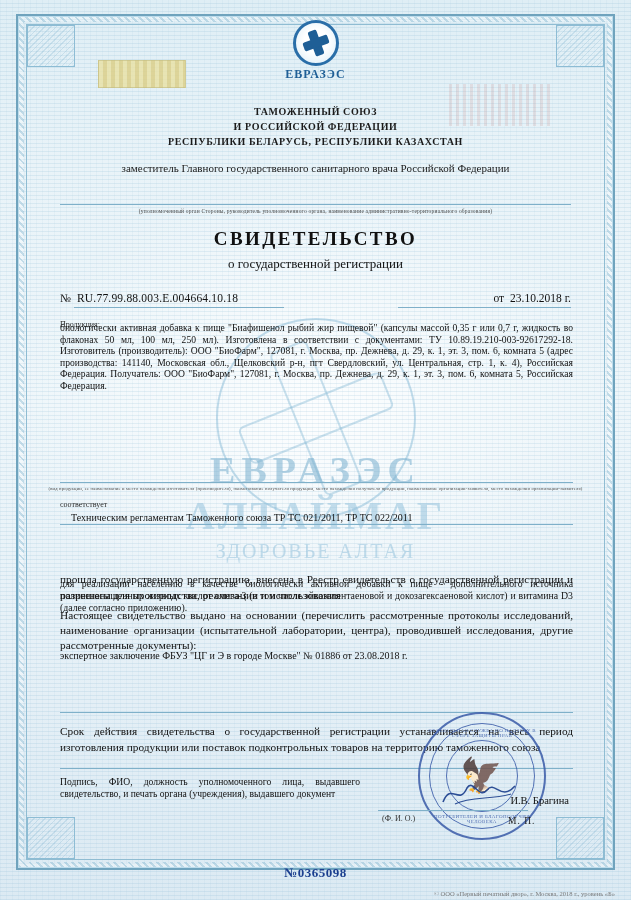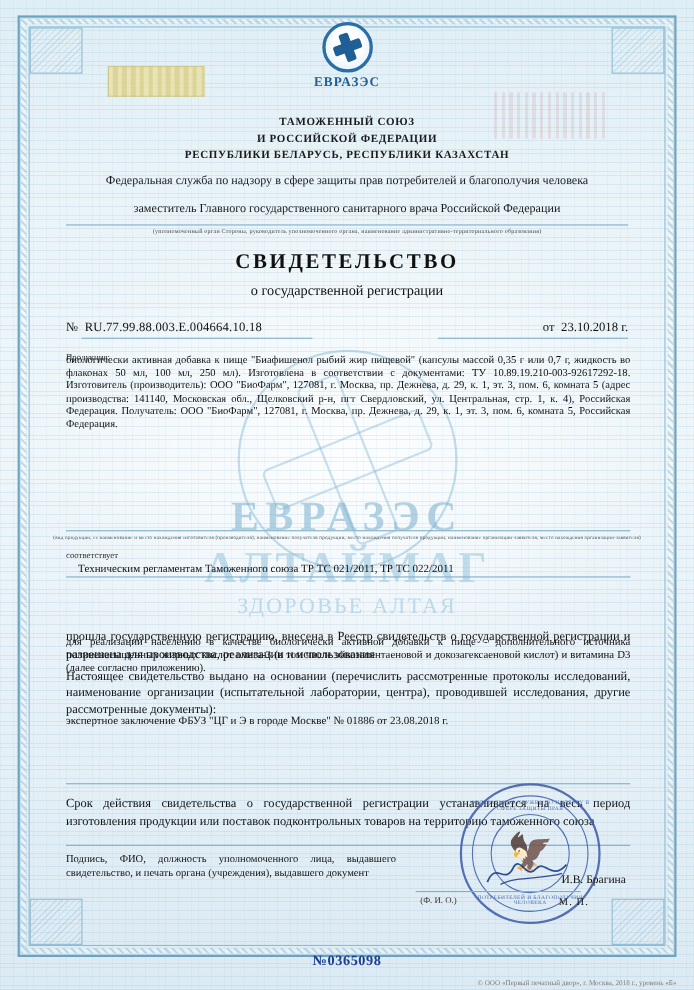--- a/index.html
+++ b/index.html
@@ -467,21 +467,20 @@
     <div class="label">ЕВРАЗЭС</div>
   </div>
 
   <div class="holo"></div>
   <div class="se-band"></div>
 
   <div class="head">
     <div class="t1">ТАМОЖЕННЫЙ СОЮЗ</div>
     <div class="t1">И РОССИЙСКОЙ ФЕДЕРАЦИИ</div>
     <div class="t1">РЕСПУБЛИКИ БЕЛАРУСЬ, РЕСПУБЛИКИ КАЗАХСТАН</div>
-    <div class="t2">Федеральная служба по надзору в сфере защиты прав потребителей и благополучия человека</div>
     <div class="t2" style="margin-top:12px">заместитель Главного государственного санитарного врача Российской Федерации</div>
   </div>
 
   <div class="rule" style="left:60px; right:60px; top:204px;"></div>
   <div class="note-small">(уполномоченный орган Стороны, руководитель уполномоченного органа, наименование административно-территориального образования)</div>
 
   <div class="title-main">СВИДЕТЕЛЬСТВО</div>
   <div class="title-sub">о государственной регистрации</div>
 
   <div class="numline">

